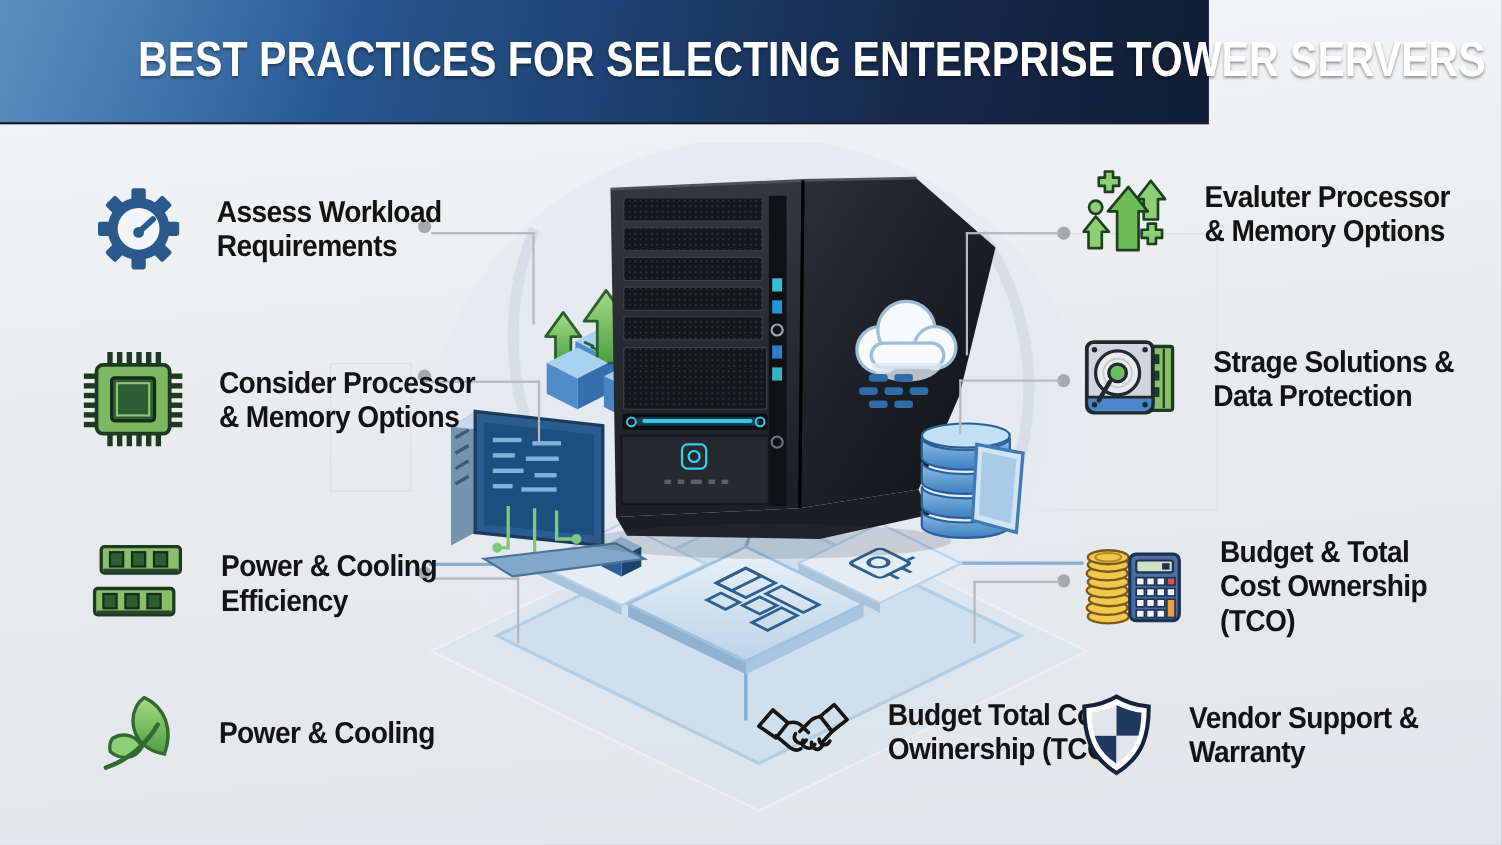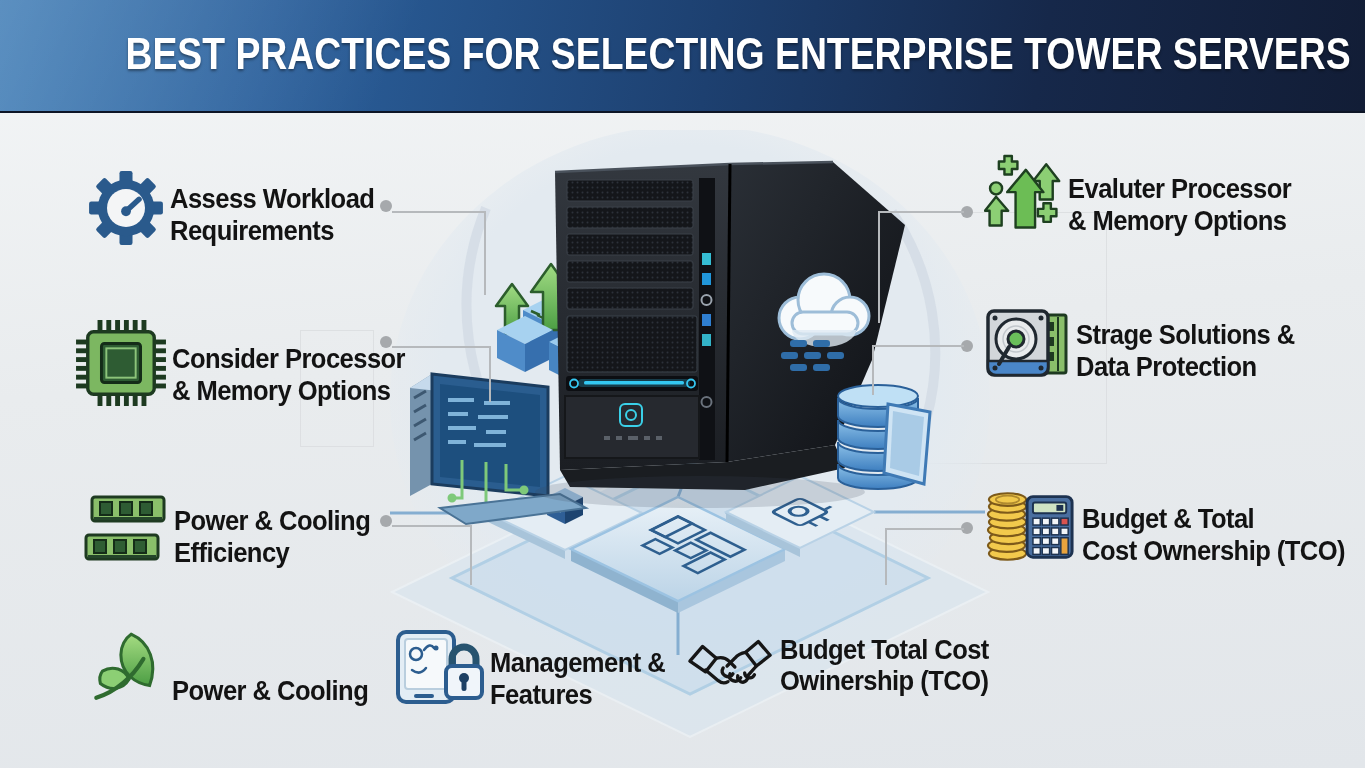--- a/index.html
+++ b/index.html
@@ -3,33 +3,33 @@
 <meta charset="utf-8">
 <style>
   html,body{margin:0;padding:0;background:#c7ccd1;}
   .canvas{
     position:relative;width:1365px;height:768px;overflow:hidden;
     background:linear-gradient(175deg,#f4f6f7 0%,#e9ecee 45%,#e2e6ea 100%);
     font-family:"Liberation Sans",sans-serif;
   }
   
   .hdr{
-    position:absolute;left:0;top:0;width:1365px;height:111px;
+    position:absolute;left:0;top:0;width:1099px;height:111px;
     background:linear-gradient(100deg,#3374b1 0%,#2b609c 20%,#1d4070 52%,#16284a 76%,#121d36 100%);
     border-bottom:2px solid #0d1526;
   }
   .hdr:before{content:"";position:absolute;inset:0;
     background:linear-gradient(115deg,rgba(255,255,255,.20),rgba(255,255,255,0) 30%);}
   .hdr h1{margin:0;position:absolute;left:0;top:50%;width:100%;
     transform:translateY(-54%);text-align:center;}
   .hdr h1 span{display:inline-block;color:#ffffff;font-weight:700;font-size:45px;
     letter-spacing:0px;transform:scaleX(.83);transform-origin:center;
     text-shadow:0 2px 3px rgba(0,0,0,.4);white-space:nowrap;}
   
-  .item{position:absolute;display:flex;align-items:flex-end;gap:6px;}
+  .item{position:absolute;display:flex;align-items:center;gap:33px;}
   .icon-wrap{flex:0 0 auto;display:flex;align-items:center;justify-content:center;}
   .label{font-weight:700;font-size:27.5px;line-height:1.14;letter-spacing:-.6px;color:#131313;
     transform:scaleX(.93);transform-origin:left center;white-space:pre-line;}
   
   .dot{position:absolute;width:12px;height:12px;border-radius:50%;background:#a6a9ac;}
   .conn{position:absolute;border:0 solid #b6b9bc;}
   .conn.l{border-top-width:2px;border-right-width:2px;}
   .conn.r{border-top-width:2px;border-left-width:2px;}
   .faint{position:absolute;border:1.5px solid #d9dcdf;opacity:.8;}
   .art{position:absolute;}
@@ -380,38 +380,20 @@
             </linearGradient>
           </defs>
         <path d="M44,8 C62,16 70,36 62,58 C48,56 34,46 34,28 C34,20 38,12 44,8 Z" fill="url(#gl)" stroke="#2f6b2f" stroke-width="3"></path>
         <path d="M16,44 C26,38 38,42 42,52 C36,62 24,64 14,56 C13,52 13,48 16,44 Z" fill="#8ccf74" stroke="#2f6b2f" stroke-width="3"></path>
         <path d="M10,70 C28,64 44,52 56,32" stroke="#2f6b2f" stroke-width="4" fill="none" stroke-linecap="round"></path>
       </svg>
     </div>
     <div class="label">Power &amp; Cooling</div>
   </div>
 
-  <div class="item" style="left:396px;top:626px;">
-    <div class="icon-wrap">
-      <svg width="88" height="84" viewBox="0 0 88 84">
-        <rect x="2" y="6" width="56" height="70" rx="8" fill="#e3edf5" stroke="#2c5d8f" stroke-width="4"></rect>
-        <rect x="9" y="13" width="42" height="50" rx="3" fill="#f6f9fb" stroke="#b9cede" stroke-width="2"></rect>
-        <circle cx="20" cy="28" r="6" fill="none" stroke="#2c5d8f" stroke-width="2.5"></circle>
-        <path d="M28,24 q6,-8 10,-2 M16,44 q8,6 14,-2" fill="none" stroke="#2c5d8f" stroke-width="2.5" stroke-linecap="round"></path>
-        <circle cx="40" cy="22" r="2.5" fill="#2c5d8f"></circle>
-        <rect x="18" y="68" width="20" height="4" rx="2" fill="#2c5d8f"></rect>
-        <path d="M56,40 v-7 a12,12 0 0 1 24,0 v7" fill="none" stroke="#27536f" stroke-width="7"></path>
-        <rect x="50" y="40" width="36" height="32" rx="6" fill="#f0f5fa" stroke="#2c5d8f" stroke-width="4"></rect>
-        <circle cx="68" cy="52" r="5" fill="#1d4064"></circle>
-        <rect x="65.5" y="54" width="5" height="11" rx="2.5" fill="#1d4064"></rect>
-      </svg>
-    </div>
-    <div class="label">Management &amp;
-Features</div>
-  </div>
 
   <div class="item" style="left:686px;top:634px;">
     <div class="icon-wrap">
       <svg width="88" height="62" viewBox="0 0 90 62">
         <g stroke="#161616" stroke-width="3.4" fill="none" stroke-linejoin="round" stroke-linecap="round">
           <path d="M4,26 L17,11 L31,23 L20,37 Z"></path>
           <path d="M86,20 L74,6 L61,17 L72,31 Z"></path>
           <path d="M20,35 L33,46 q5,4 10,1"></path>
           <path d="M31,23 q8,-2 13,3 l6,6"></path>
           <path d="M61,17 q-7,1 -11,6 l-8,8"></path>
@@ -420,20 +402,39 @@
           <path d="M53,41 q-1,4 3,6 q4,2 7,-3"></path>
           <path d="M60,38 q0,4 4,5 q4,1 6,-3"></path>
           <path d="M72,31 l-9,10"></path>
         </g>
       </svg>
     </div>
     <div class="label">Budget Total Cost
 Owinership (TCO)</div>
   </div>
 
+  <div class="item" style="left:982px;top:626px;">
+    <div class="icon-wrap">
+      <svg width="66" height="84" viewBox="0 0 72 82">
+        <path d="M36,3 C46,9 56,12 68,13 C68,40 63,62 36,79 C9,62 4,40 4,13 C16,12 26,9 36,3 Z" fill="#fdfdfd" stroke="#15233c" stroke-width="4"></path>
+        <clipPath id="cs">
+            <path d="M36,10 C44,14 52,17 62,18 C62,40 57,58 36,71 C15,58 10,40 10,18 C20,17 28,14 36,10 Z"></path>
+          </clipPath>
+        <g clip-path="url(#cs)">
+          <rect x="10" y="8" width="26" height="34" fill="#e2e6ea"></rect>
+          <rect x="36" y="8" width="26" height="34" fill="#1f3a5f"></rect>
+          <rect x="10" y="42" width="26" height="34" fill="#1f3a5f"></rect>
+          <rect x="36" y="42" width="26" height="34" fill="#e2e6ea"></rect>
+        </g>
+        <path d="M36,10 C44,14 52,17 62,18 C62,40 57,58 36,71 C15,58 10,40 10,18 C20,17 28,14 36,10 Z" fill="none" stroke="#ffffff" stroke-width="2.5"></path>
+      </svg>
+    </div>
+    <div class="label">Vendor Support &amp;
+Warranty</div>
+  </div>
 
   <div class="item" style="left:984px;top:152px;">
     <div class="icon-wrap">
       <svg width="78" height="84" viewBox="0 0 84 84">
         <g stroke="#1e4020" stroke-width="2.6" stroke-linejoin="round">
           <path d="M60,48 V28 H53 L67,10 L81,28 H74 V48 Z" fill="#8ccf74"></path>
           <path d="M34,78 V40 H25 L45,16 L64,40 H55 V78 Z" fill="#6cbd55"></path>
           <path d="M6,76 V60 H1 L13,45 L26,60 H19 V76 Z" fill="#8ccf74"></path>
           <path d="M22,1 h8 v6 h6 v8 h-6 v6 h-8 v-6 h-6 v-8 h6 Z" fill="#8ccf74"></path>
           <path d="M64,52 h8 v6 h6 v8 h-6 v6 h-8 v-6 h-6 v-8 h6 Z" fill="#8ccf74"></path>

